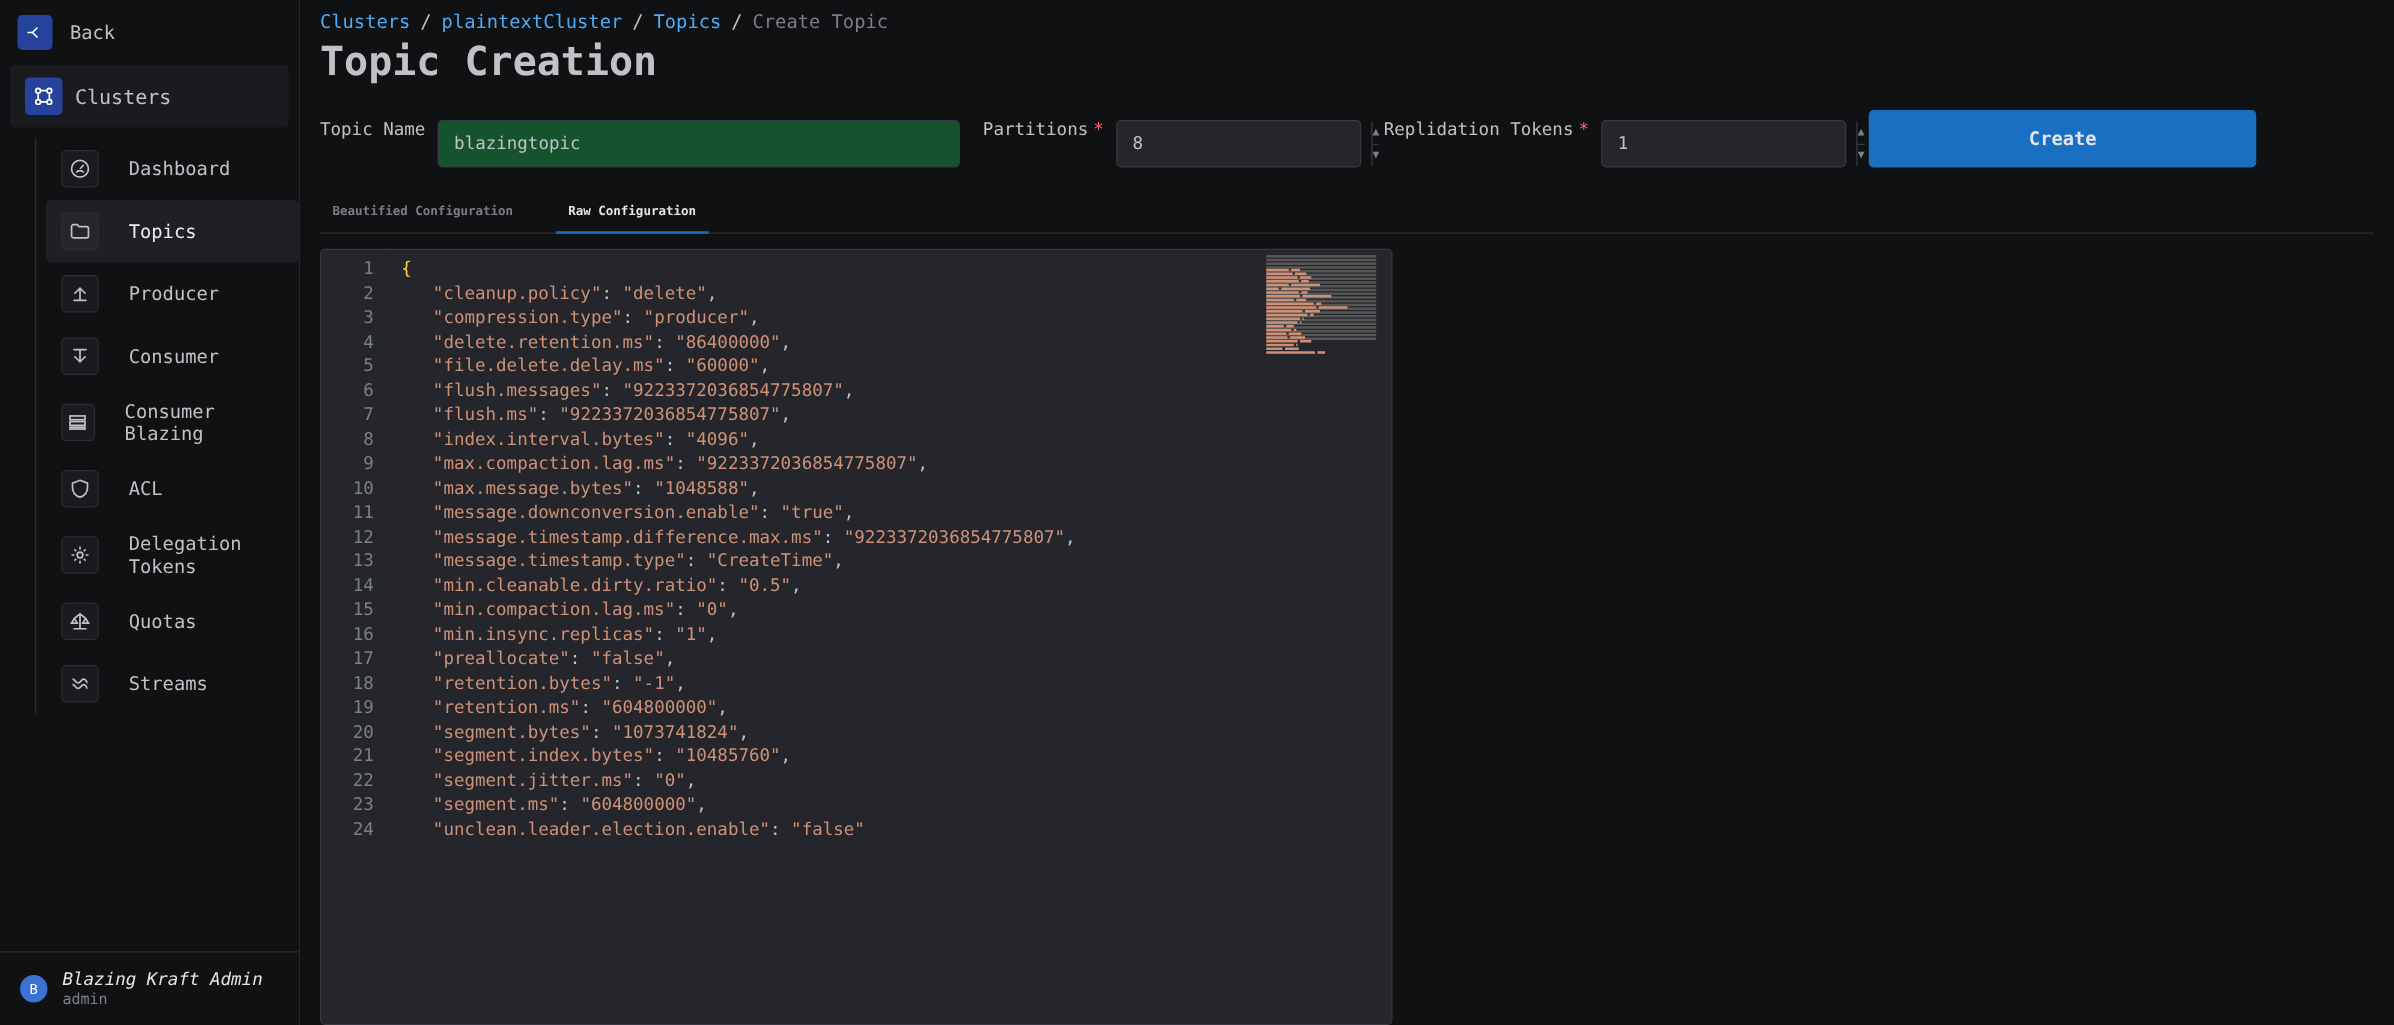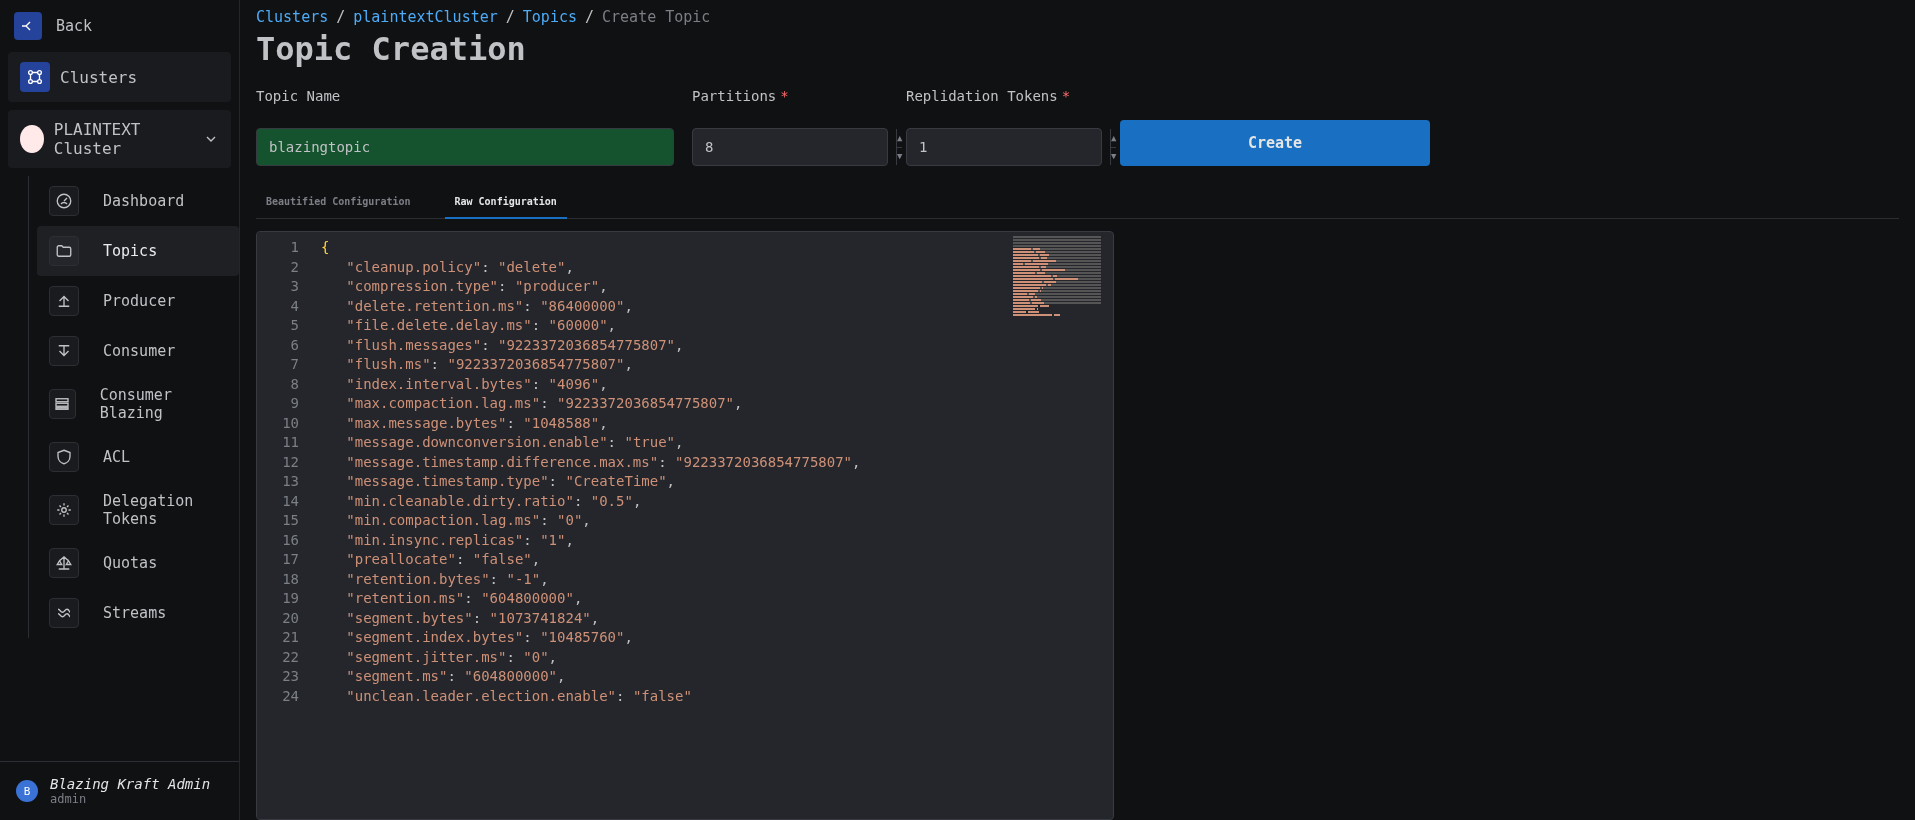--- a/index.html
+++ b/index.html
@@ -127,21 +127,21 @@
       align-items: center;
       gap: 8px;
       font-size: 15px;
     }
     .breadcrumb .bc-link { color: #4dabf7; cursor: pointer; }
     .breadcrumb .bc-sep { color: #c1c2c5; }
     .breadcrumb .bc-current { color: #7c7e85; }
     .page-title { font-size: 32px; font-weight: 700; color: #c1c2c5; margin-top: 4px; }
 
     .form-row { display: flex; gap: 18px; margin-top: 20px; align-items: flex-end; }
-    .form-group { display: flex; flex-direction: column; gap: 24px; }
+    .form-group { display: flex; flex-direction: row; gap: 10px; }
     .form-label { font-size: 14px; color: #c1c2c5; }
     .req { color: #ff6b6b; margin-left: 4px; }
     .text-input, .num-input {
       background: #14532d;
       border: 1px solid #373a40;
       border-radius: 4px;
       padding: 8px 12px;
       color: #c1c2c5;
       font-family: inherit;
       font-size: 14px;
@@ -264,31 +264,20 @@
             <circle cx="6" cy="6" r="2.5"></circle>
             <circle cx="18" cy="6" r="2.5"></circle>
             <circle cx="6" cy="18" r="2.5"></circle>
             <circle cx="18" cy="18" r="2.5"></circle>
             <path d="M6 8.5v7M18 8.5v7M8.5 6h7M8.5 18h7"></path>
           </svg>
       </div>
       <span>Clusters</span>
     </div>
 
-    <div class="nav-card cluster">
-      <div class="cluster-left">
-        <div class="cluster-dot"></div>
-        <span>PLAINTEXT Cluster</span>
-      </div>
-      <span>
-        <svg width="16" height="16" viewBox="0 0 24 24" fill="none" stroke="currentColor" stroke-width="2">
-            <path d="M6 9l6 6 6-6"></path>
-          </svg>
-      </span>
-    </div>
   </div>
 
   <div class="nav-sub">
     <div class="nav-item">
       <div class="nav-icon">
           <svg width="18" height="18" viewBox="0 0 24 24" fill="none" stroke="currentColor" stroke-width="1.8">
             <circle cx="12" cy="12" r="9"></circle>
             <path d="M12 12l4-4M8 16a5 5 0 0 1 8 0"></path>
           </svg>
         </div>

